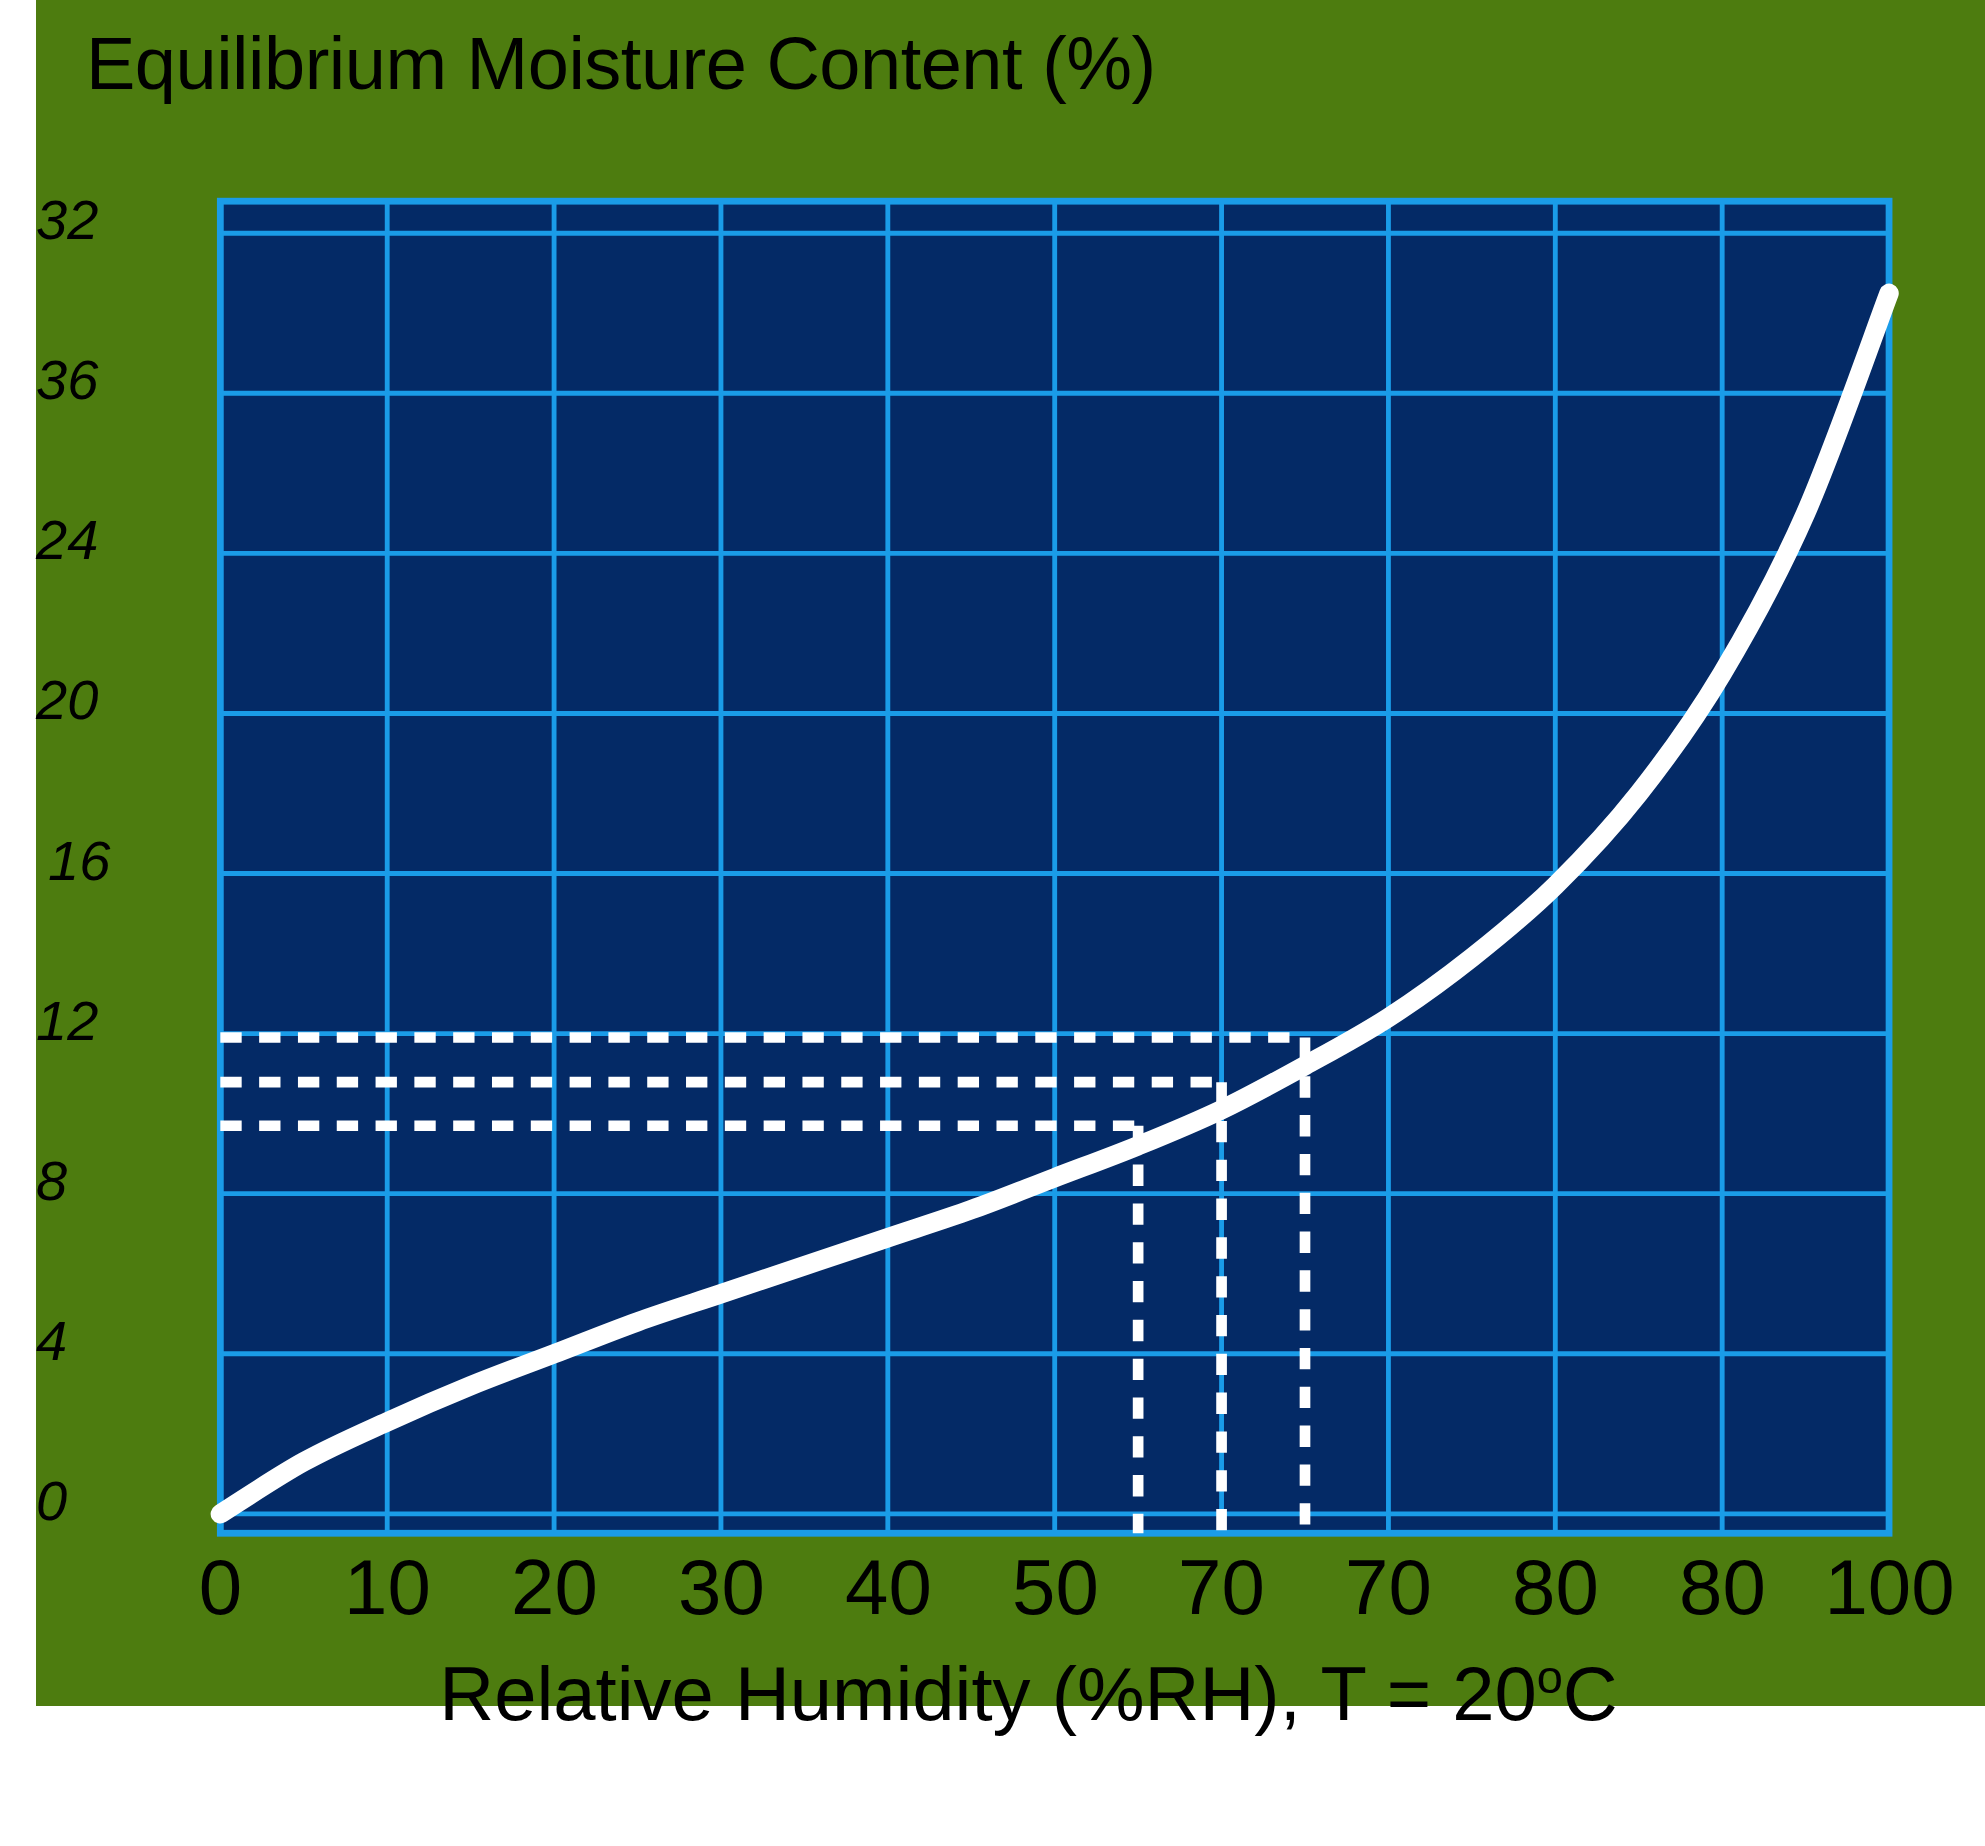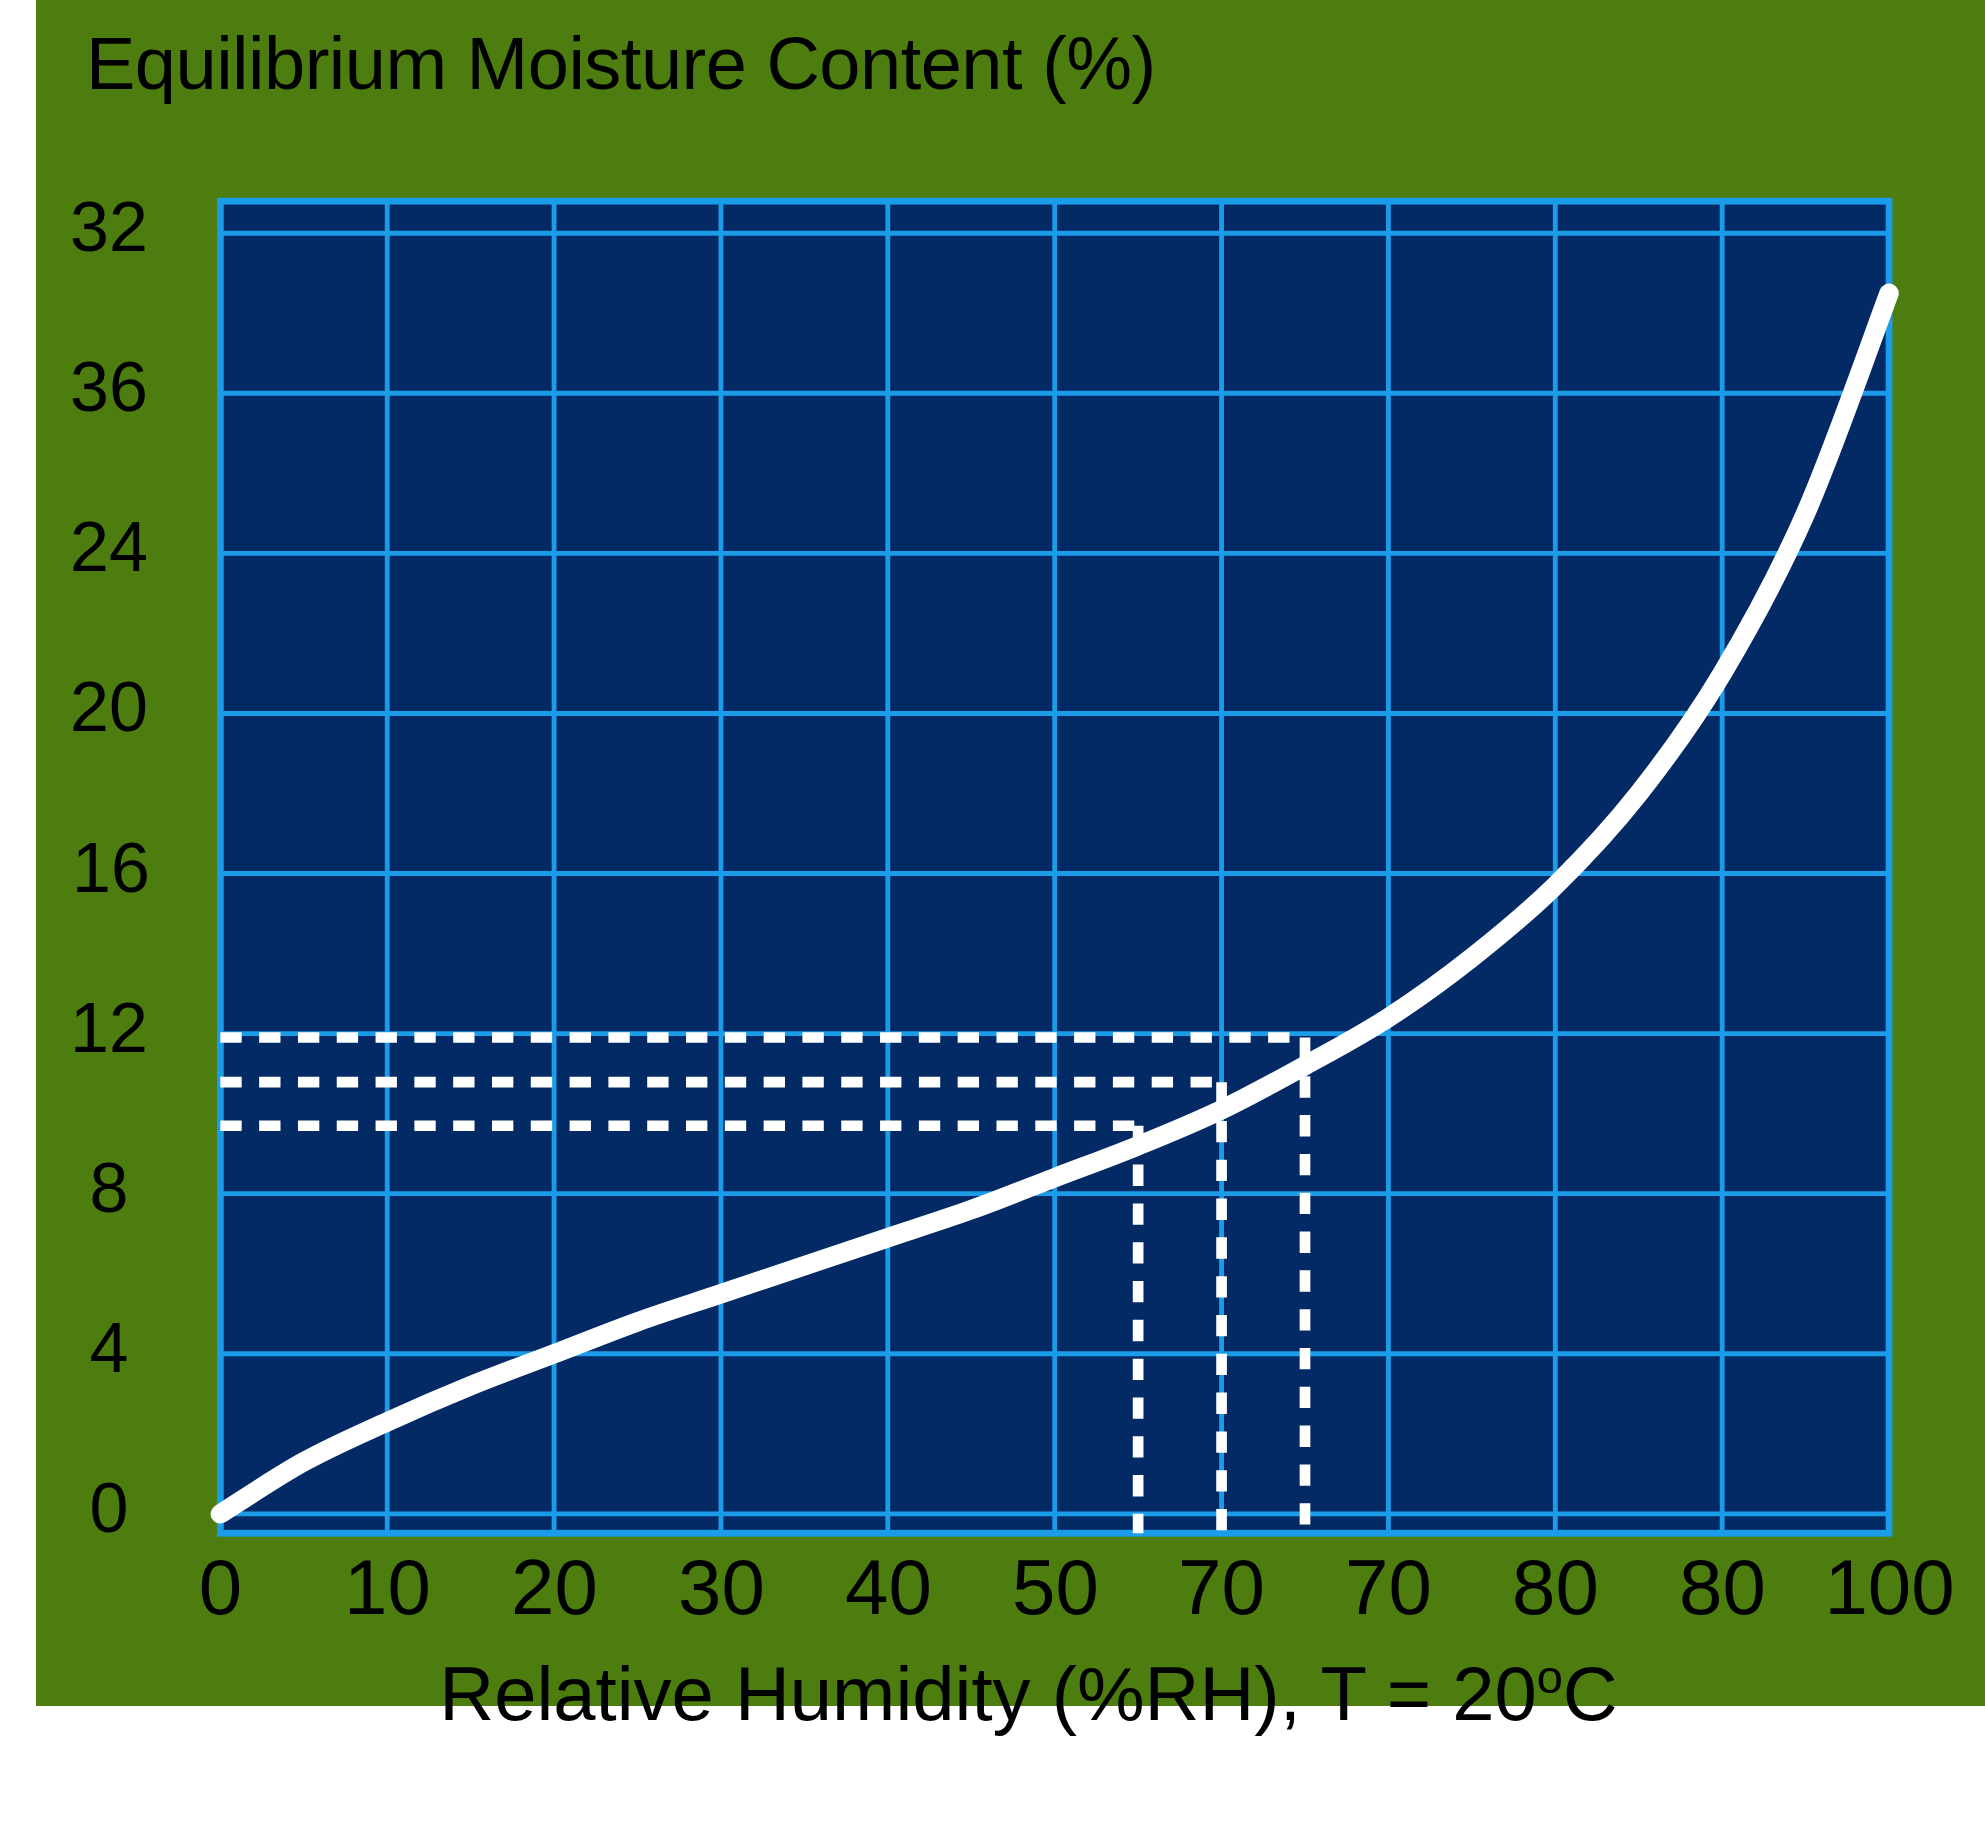--- a/index.html
+++ b/index.html
@@ -33,24 +33,25 @@
     letter-spacing: -0.5px;
   }
   .plot-svg {
     position: absolute;
     left: 0;
     top: 0;
   }
   .ytick {
     position: absolute;
     width: 146px;
-    text-align: center;
-    font-size: 70px;
+    text-align: left;
+    font-size: 56px;
     color: #000000;
     line-height: 1;
+    font-style: italic;
   }
   .xtick {
     position: absolute;
     width: 175px;
     text-align: center;
     font-size: 78px;
     color: #000000;
     line-height: 1;
   }
   .xaxis-label {
@@ -115,21 +116,21 @@
       </g>
 
     <path id="data-curve" fill="none" stroke-width="20" stroke-linecap="round" stroke-linejoin="round" d="M 190.00 1560.00 C 204.33 1551.06, 247.33 1522.19, 276.00 1506.38 C 304.67 1490.56, 333.33 1478.19, 362.00 1465.13 C 390.67 1452.06, 419.33 1439.69, 448.00 1428.00 C 476.67 1416.31, 505.33 1406.00, 534.00 1395.00 C 562.67 1384.00, 591.33 1372.31, 620.00 1362.00 C 648.67 1351.69, 677.33 1342.75, 706.00 1333.13 C 734.67 1323.50, 763.33 1313.88, 792.00 1304.25 C 820.67 1294.63, 849.33 1285.00, 878.00 1275.38 C 906.67 1265.75, 935.33 1256.81, 964.00 1246.50 C 992.67 1236.19, 1021.33 1224.50, 1050.00 1213.50 C 1078.67 1202.50, 1107.33 1192.19, 1136.00 1180.50 C 1164.67 1168.81, 1193.33 1157.13, 1222.00 1143.38 C 1250.67 1129.63, 1279.33 1113.81, 1308.00 1098.00 C 1336.67 1082.19, 1365.33 1067.06, 1394.00 1048.50 C 1422.67 1029.94, 1451.33 1009.31, 1480.00 986.63 C 1508.67 963.94, 1537.33 940.56, 1566.00 912.38 C 1594.67 884.19, 1623.33 853.94, 1652.00 817.50 C 1680.67 781.06, 1709.33 741.88, 1738.00 693.75 C 1766.67 645.63, 1795.33 594.06, 1824.00 528.75 C 1852.67 463.44, 1895.67 339.69, 1910.00 301.88" stroke="#FFFFFF"></path>
   </svg>
 
   <div id="ytick-layer">
       <div class="ytick" style="left: 0px; top: 1473px; color: rgb(0, 0, 0);">0</div>
       <div class="ytick" style="left: 0px; top: 1313px; color: rgb(0, 0, 0);">4</div>
       <div class="ytick" style="left: 0px; top: 1153px; color: rgb(0, 0, 0);">8</div>
       <div class="ytick" style="left: 0px; top: 993px; color: rgb(0, 0, 0);">12</div>
-      <div class="ytick" style="left: 2px; top: 833px; color: rgb(0, 0, 0);">16</div>
+      <div class="ytick" style="left: 12px; top: 833px; color: rgb(0, 0, 0);">16</div>
       <div class="ytick" style="left: 0px; top: 672px; color: rgb(0, 0, 0);">20</div>
       <div class="ytick" style="left: 0px; top: 512px; color: rgb(0, 0, 0);">24</div>
       <div class="ytick" style="left: 0px; top: 352px; color: rgb(0, 0, 0);">36</div>
       <div class="ytick" style="left: 0px; top: 192px; color: rgb(0, 0, 0);">32</div>
     </div>
   <div id="xtick-layer">
       <div class="xtick" style="left: 97px; top: 1548px; color: rgb(0, 0, 0);">0</div>
       <div class="xtick" style="left: 264px; top: 1548px; color: rgb(0, 0, 0);">10</div>
       <div class="xtick" style="left: 431px; top: 1548px; color: rgb(0, 0, 0);">20</div>
       <div class="xtick" style="left: 598px; top: 1548px; color: rgb(0, 0, 0);">30</div>

